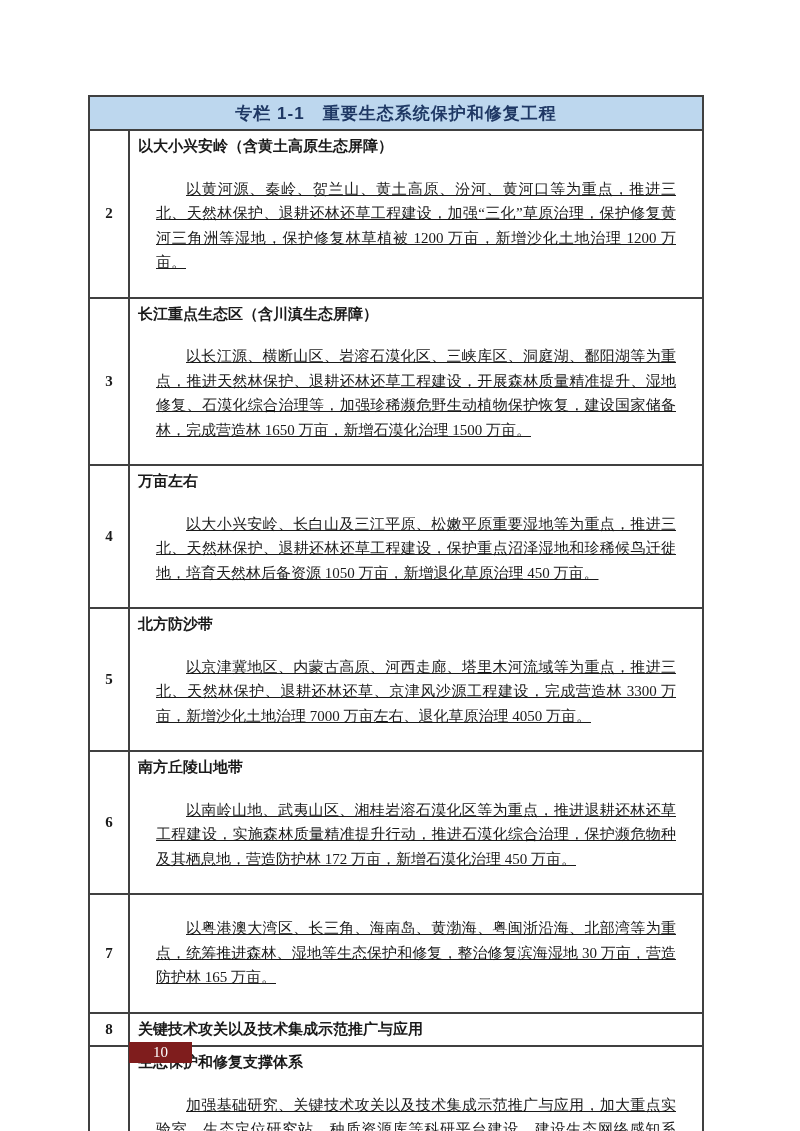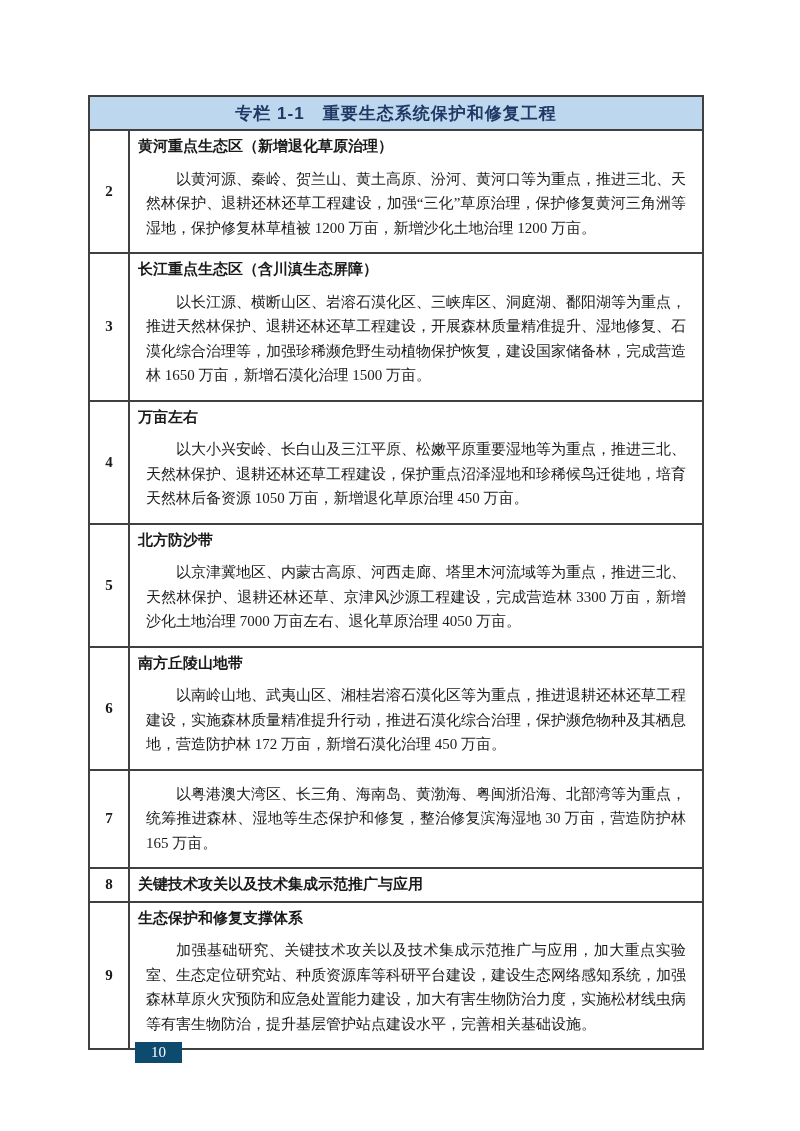--- a/index.html
+++ b/index.html
@@ -48,48 +48,49 @@
     padding:3px 8px 4px 8px;
     font-size:15px;
     line-height:24.5px;
   }
   .row-heading{
     font-family:"Liberation Sans","DejaVu Sans",sans-serif;
     font-weight:bold;
     text-align:left;
   }
   .row-body{
-    margin:8px;
+    margin:18px;
     text-align:justify;
     text-indent:2em;
     word-break:break-all;
+    text-decoration:underline;
   }
   .page-number{
     position:absolute;
-    left:135px;top:1042px;
-    background:#0c4a6e;
+    left:129px;top:1042px;
+    background:#7f1d1d;
     color:#ffffff;
     font-size:15px;
     line-height:21px;
-    padding:0 16px;
+    padding:0 24px;
   }
 </style>
 </head>
 <body>
 
 <div class="page">
 
   <div class="box-table">
 
     <div class="box-header">专栏 1-1　重要生态系统保护和修复工程</div>
 
     <div class="box-row">
       <div class="num-cell">2</div>
       <div class="content-cell">
-        <div class="row-heading">黄河重点生态区（新增退化草原治理）</div>
+        <div class="row-heading">以大小兴安岭（含黄土高原生态屏障）</div>
         <p class="row-body">以黄河源、秦岭、贺兰山、黄土高原、汾河、黄河口等为重点，推进三北、天然林保护、退耕还林还草工程建设，加强“三化”草原治理，保护修复黄河三角洲等湿地，保护修复林草植被 1200 万亩，新增沙化土地治理 1200 万亩。</p>
       </div>
     </div>
 
     <div class="box-row">
       <div class="num-cell">3</div>
       <div class="content-cell">
         <div class="row-heading">长江重点生态区（含川滇生态屏障）</div>
         <p class="row-body">以长江源、横断山区、岩溶石漠化区、三峡库区、洞庭湖、鄱阳湖等为重点，推进天然林保护、退耕还林还草工程建设，开展森林质量精准提升、湿地修复、石漠化综合治理等，加强珍稀濒危野生动植物保护恢复，建设国家储备林，完成营造林 1650 万亩，新增石漠化治理 1500 万亩。</p>
       </div>

